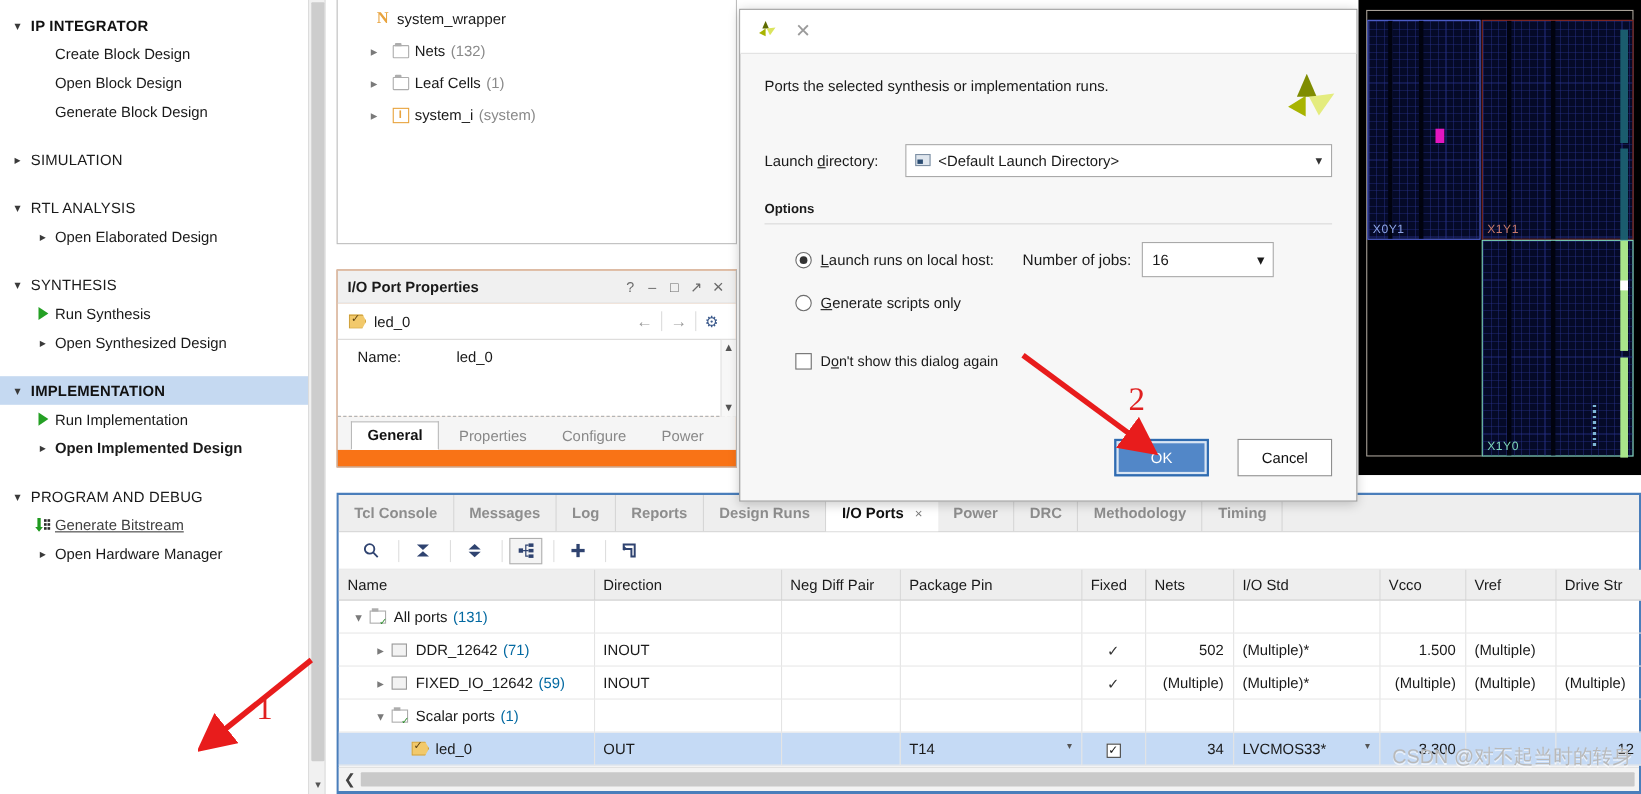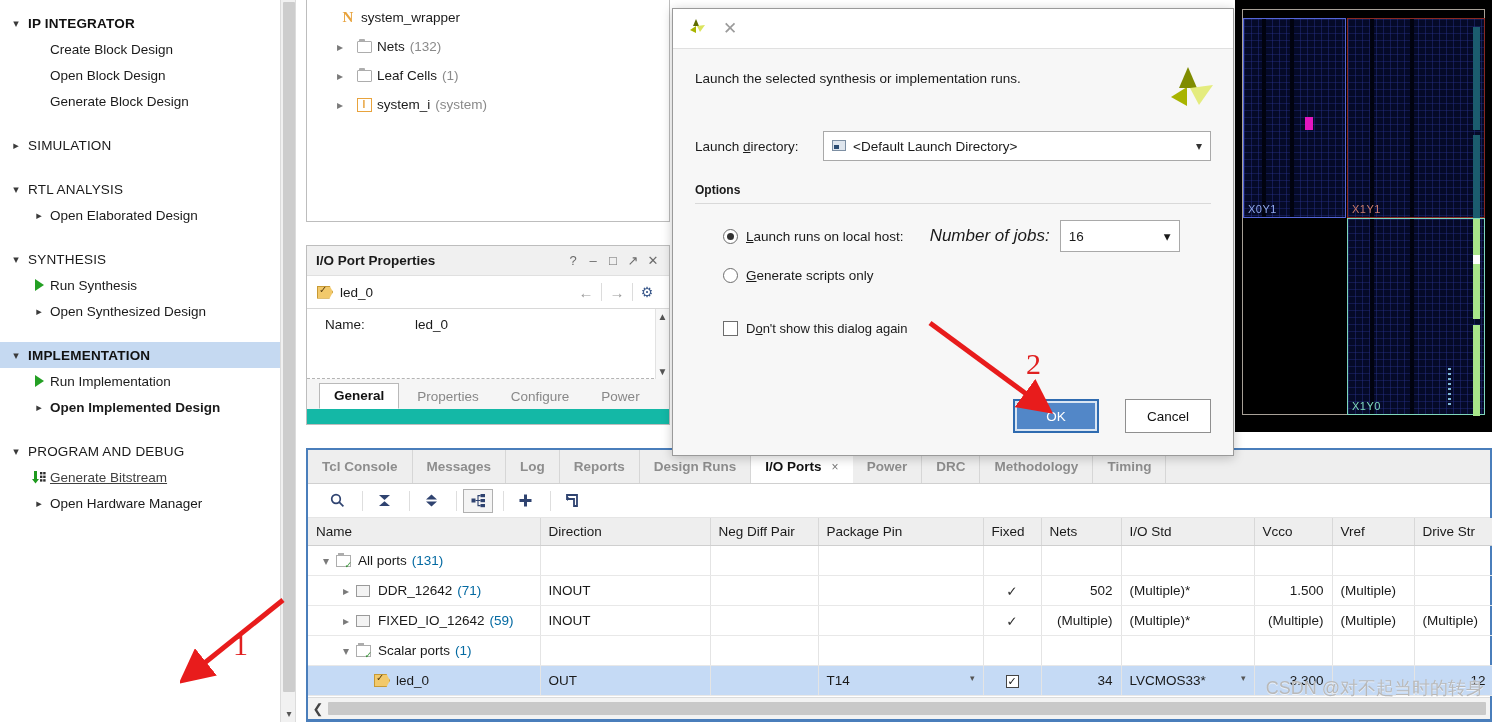--- a/index.html
+++ b/index.html
@@ -73,21 +73,21 @@
   .tree-row .t-count { color: #8a8a8a; margin-left: 5px; }
   .folder-ico { width:15px; height:12px; border:1.4px solid #adadad; border-radius:1px; background:#fff; position:relative; }
   .folder-ico:before { content:''; position:absolute; left:1px; top:-3px; width:6px; height:3px; background:#adadad; border-radius:1px 1px 0 0;}
   .n-glyph { color: #e8a33d; font-weight: bold; font-size: 15px; font-family:"Liberation Serif", serif; }
   .i-box { width:15px; height:14px; border:1.4px solid #e8a33d; display:flex;align-items:center;justify-content:center;
            color:#e8a33d; font-size:10px; font-weight:bold; }
 
   
   #iopp {
     position: absolute; left: 306px; top: 245px; width: 364px; height: 180px;
-    background: #14b8a6; border: 1px solid #bdbdbd;
+    background: #f97316; border: 1px solid #bdbdbd;
   }
   #iopp .hdr {
     height: 30px; display: flex; align-items: center; padding: 0 6px 0 9px;
     background: #f0f0f0; border-bottom: 1px solid #e0e0e0;
   }
   #iopp .hdr .title { font-weight: bold; font-size: 13.5px; flex: 1; }
   #iopp .hdr .wbtn { width: 20px; text-align: center; color: #6b6b6b; font-size: 13px; cursor: default; }
   #iopp .obj-bar {
     height: 33px; background: #fff; border-bottom: 1px solid #d8d8d8;
     display: flex; align-items: center; padding: 0 8px 0 10px;
@@ -256,21 +256,21 @@
   .opt-title { margin-top: 22px; font-weight: bold; font-size: 12px; }
   .opt-rule { height: 1px; background: #d9d9d9; margin-top: 6px; }
   .opt-row { display: flex; align-items: center; margin-top: 16px; padding-left: 28px; }
   .radio {
     width: 15px; height: 15px; border-radius: 50%; border: 1.6px solid #6d6d6d;
     background: #fff; display: inline-flex; align-items: center; justify-content: center;
     margin-right: 8px; flex: none;
   }
   .radio.on:after { content:''; width: 7px; height: 7px; border-radius: 50%; background: #333; }
   .opt-row .olabel { font-size: 13.5px; }
-  .opt-row .jobs-lbl { margin-left: 26px; font-size: 17px; font-style: italic; }
+  .opt-row .jobs-lbl { margin-left: 26px; font-size: 14px; }
   .jobs-combo {
     margin-left: 10px; width: 120px; height: 32px; background: #fff; border: 1px solid #a9a9a9;
     display: flex; align-items: center; padding: 0 8px; font-size: 13.5px;
   }
   .jobs-combo .val { flex: 1; }
   .cbrow { display: flex; align-items: center; margin-top: 38px; padding-left: 28px; }
   .checkbox {
     width: 15px; height: 15px; border: 1.6px solid #6d6d6d; background: #fff;
     margin-right: 8px; flex: none;
   }
@@ -736,21 +736,21 @@
         <svg width="20" height="20" viewBox="0 0 20 20">
           <polygon points="3,13 9,9 9,16" fill="#a8b400"></polygon>
           <polygon points="9,2 12,9 6,9" fill="#5e6b00"></polygon>
           <polygon points="10,9 18,8 13,15" fill="#dbe45e"></polygon>
         </svg>
       </span>
       <span class="x">✕</span>
     </div>
 
     <div class="dlg-body">
-      <div class="intro">Launch the selected synthesis or implementation runs.</div>
+      <div class="intro">Ports the selected synthesis or implementation runs.</div>
       <span class="biglogo">
         <svg width="48" height="46" viewBox="0 0 48 46">
           <polygon points="4,32 20,22 20,41" fill="#a8b400"></polygon>
           <polygon points="21,2 30,23 12,23" fill="#7f8c00"></polygon>
           <polygon points="23,23 46,20 32,40" fill="#e4ec7e"></polygon>
         </svg>
       </span>
 
       <div class="row-dir">
         <span class="lbl">Launch <u>d</u>irectory:</span>

